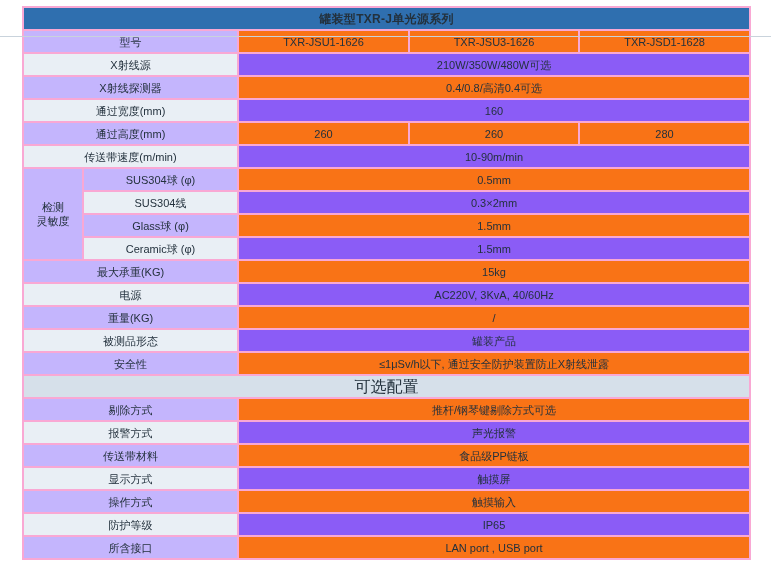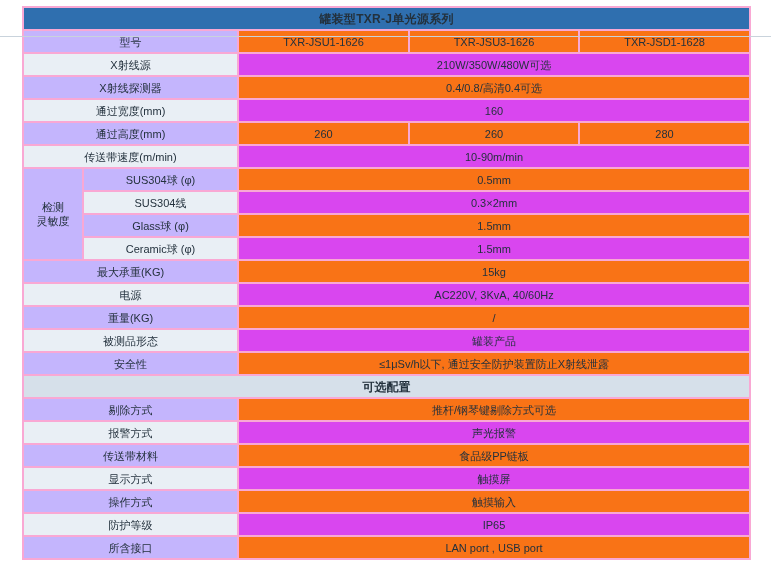--- a/index.html
+++ b/index.html
@@ -82,31 +82,31 @@
   }
   .label-cell-alt {
     background: #e9eff5;
     font-size: 11px;
     margin-top: 8px;
   }
   .val-cell {
     background: #f97316;
   }
   .val-cell-alt {
-    background: #d946ef;
+    background: #8b5cf6;
   }
   .group-cell {
     background: #c4b5fd;
     font-size: 11px;
     line-height: 15px;
   }
   .section-row td {
     background: #d6e0ea;
-    font-weight: bold;
-    font-size: 12px;
+    font-weight: normal;
+    font-size: 16px;
     height: 18px;
     color: #23313d;
   }
 </style>
 </head>
 <body>
 
 <div class="page">
 
   <div class="header-rule"></div>

